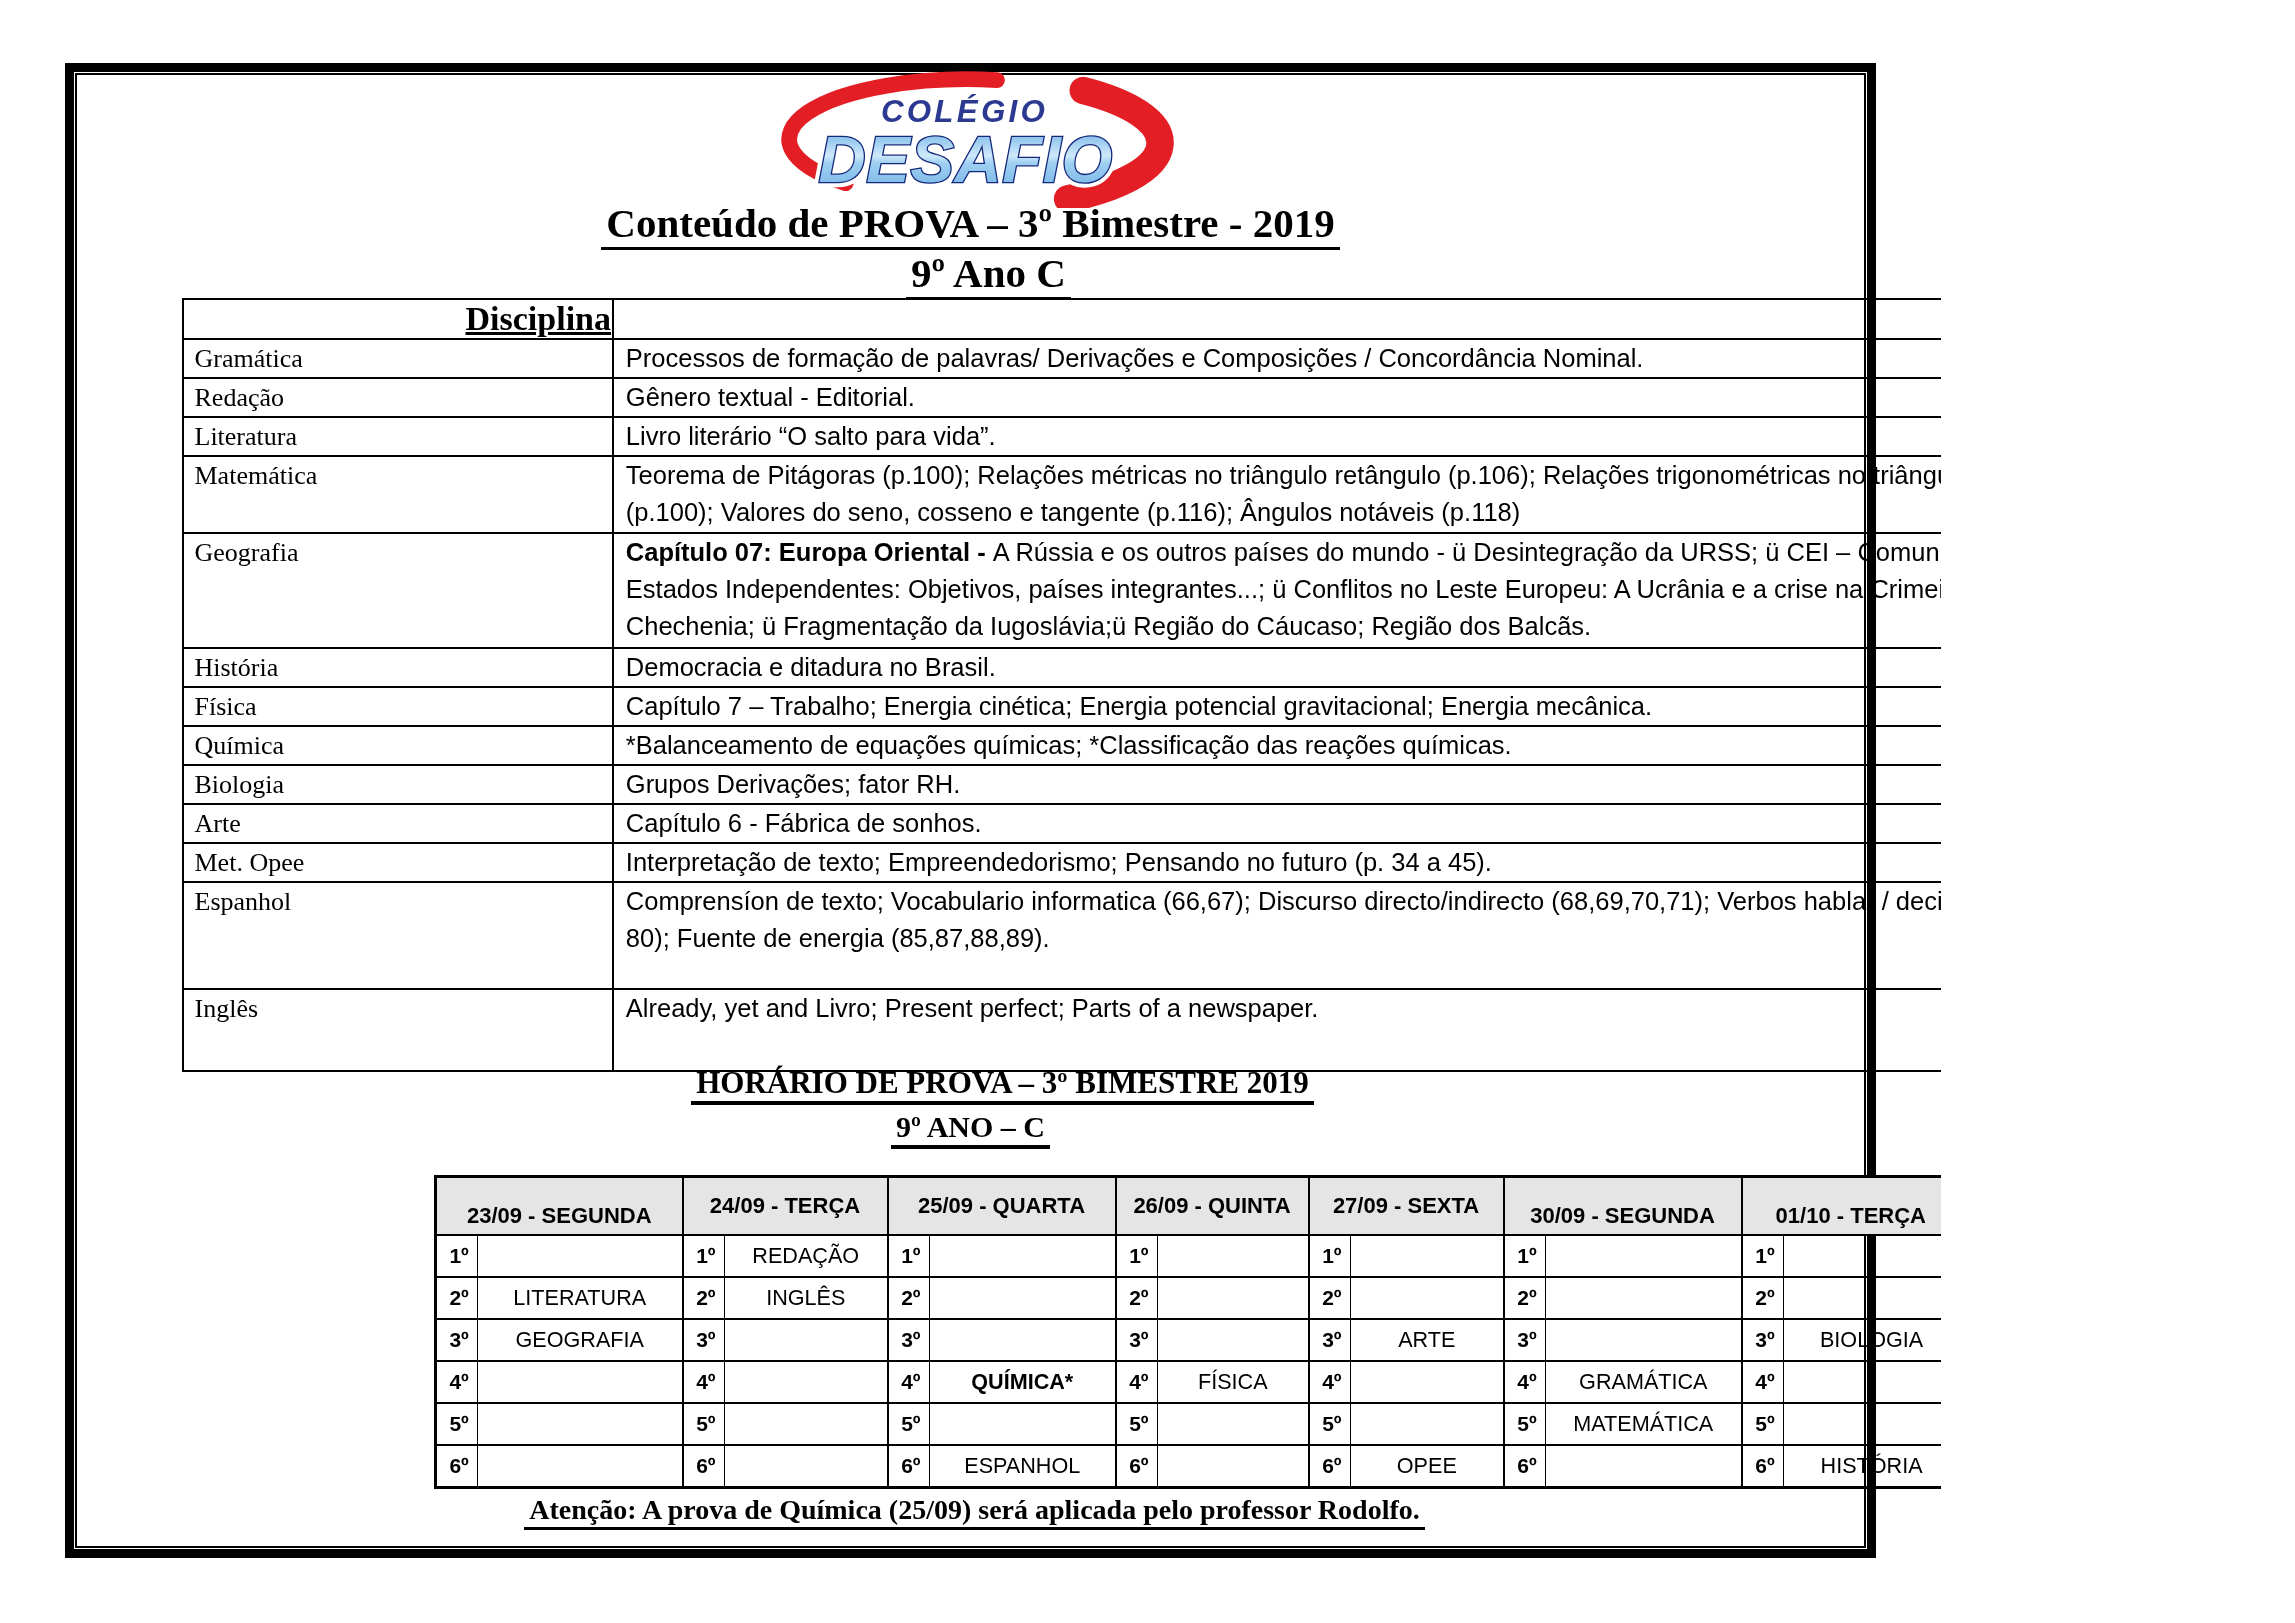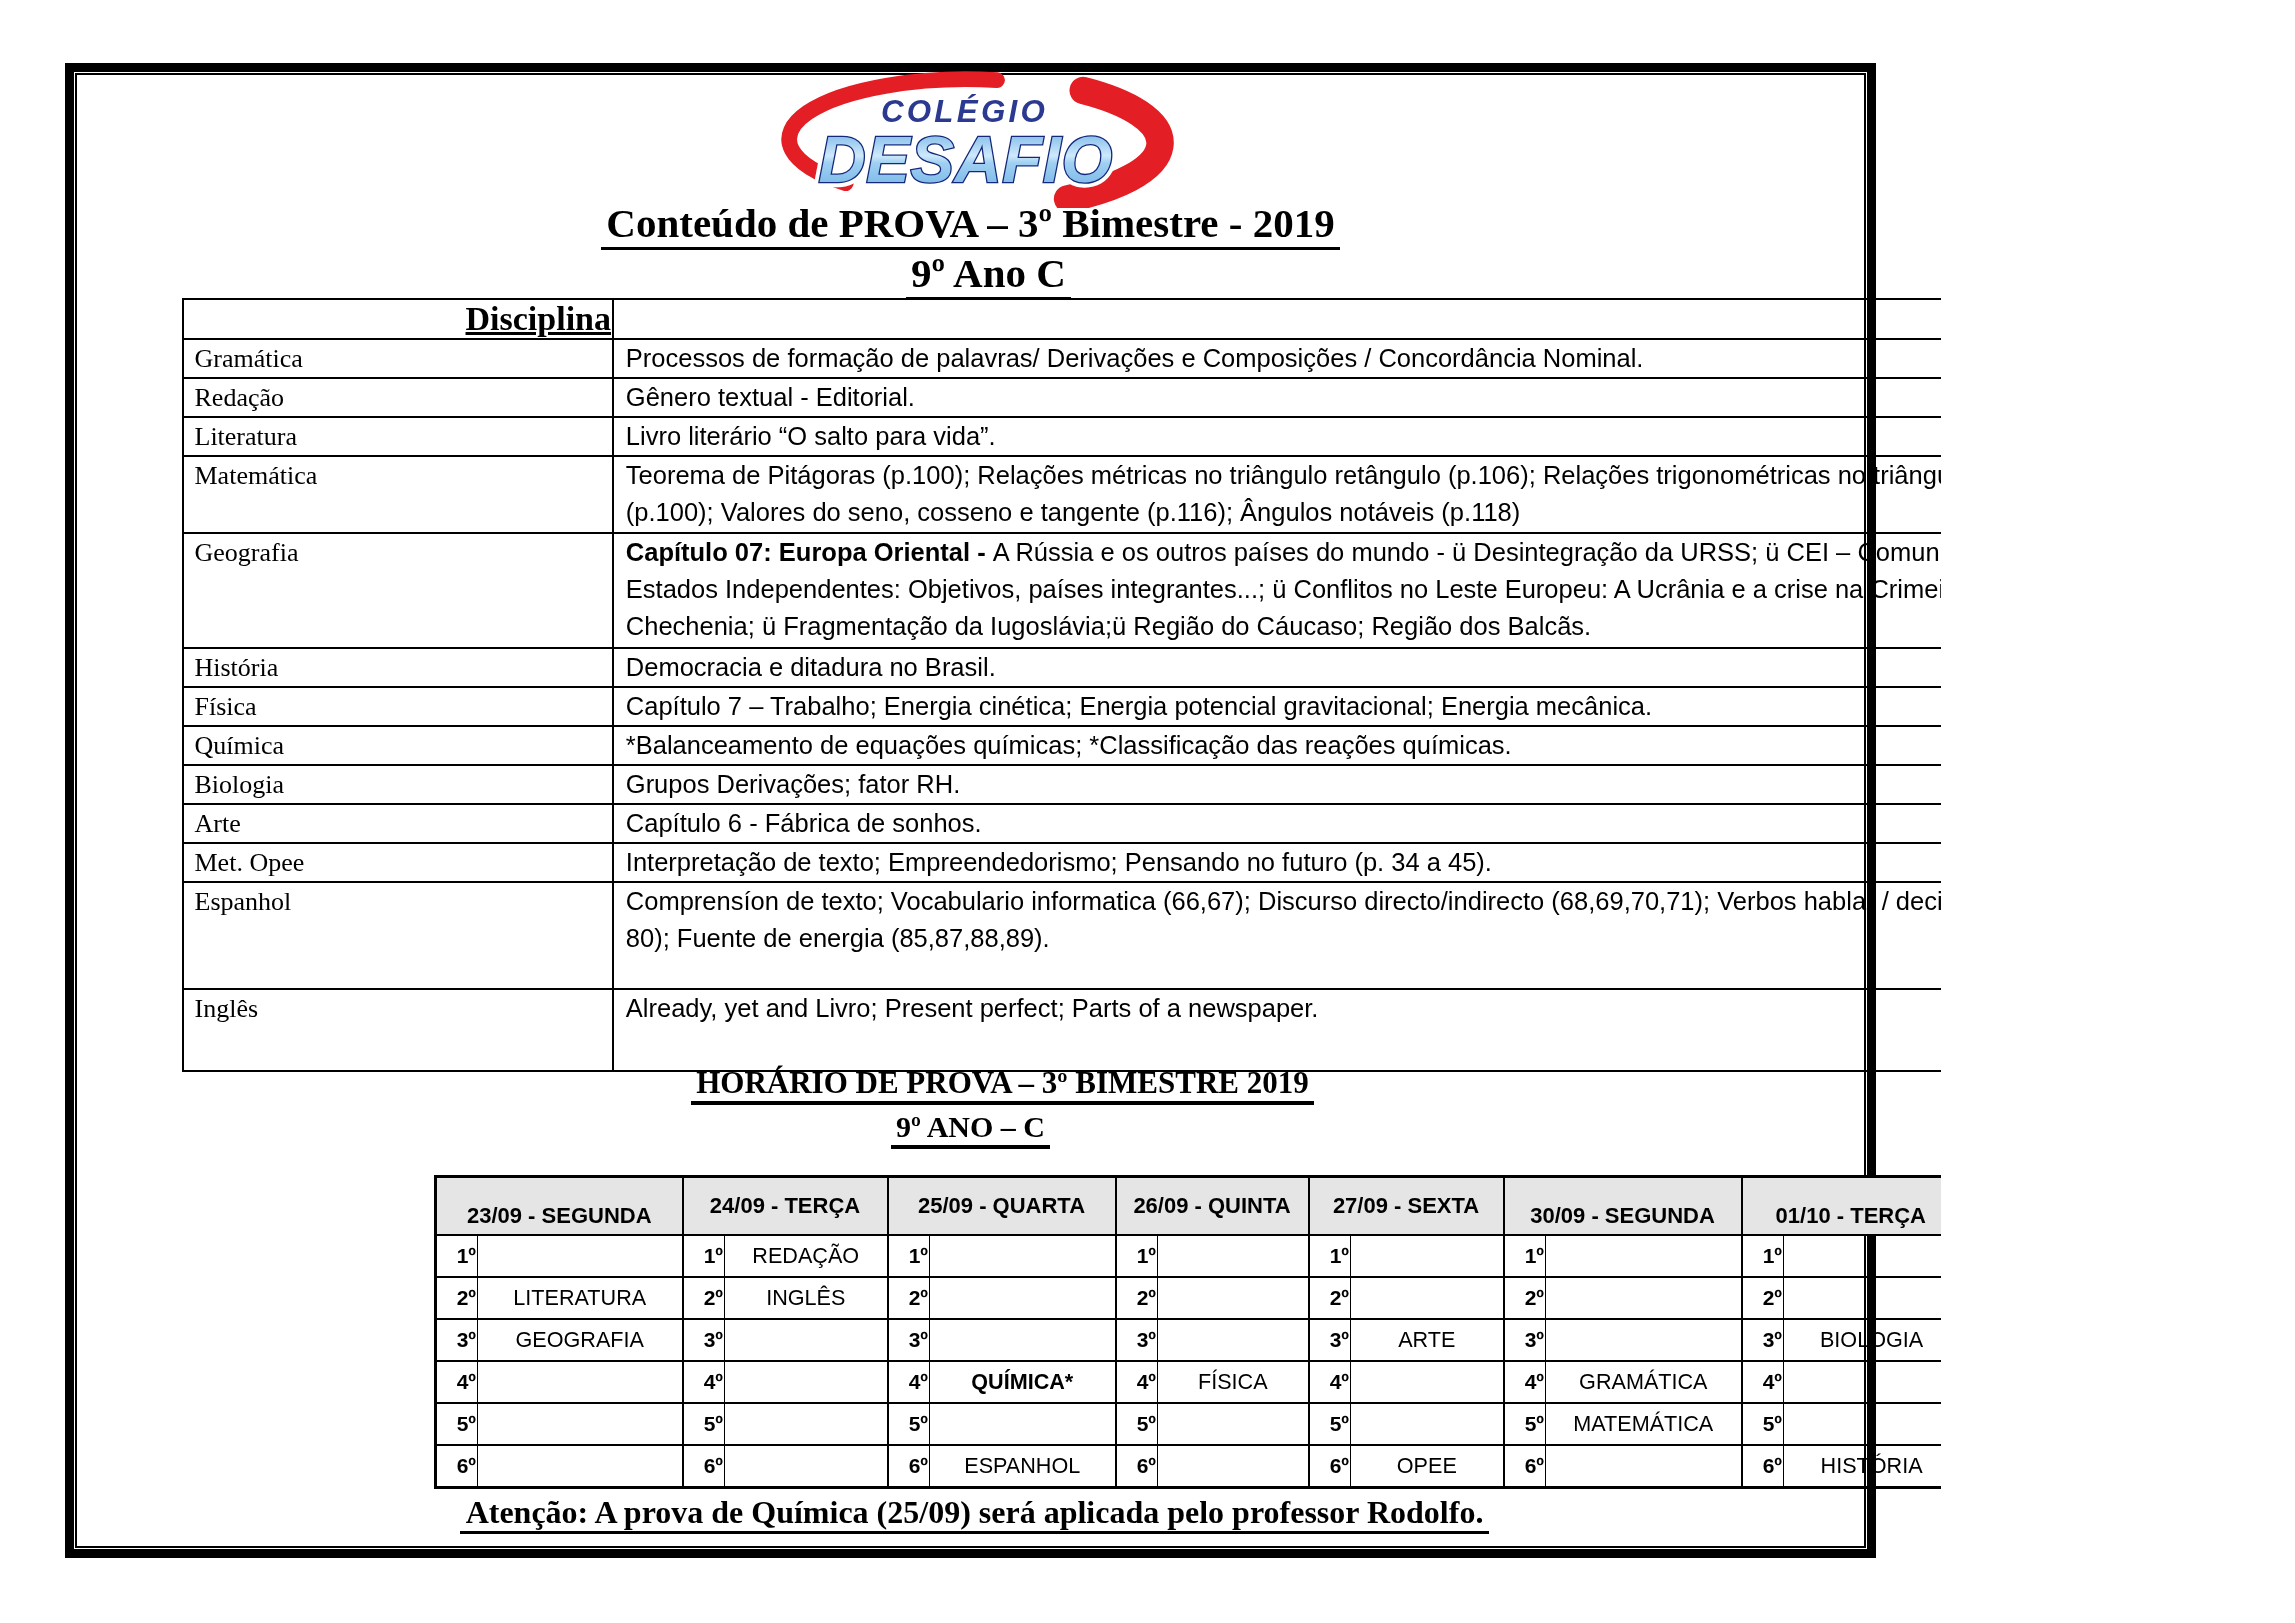--- a/index.html
+++ b/index.html
@@ -44,27 +44,27 @@
 
   
   .sched{position:absolute;left:434px;top:1175px;width:1525px;border-collapse:collapse;
          table-layout:fixed;border:3.9px solid #000;}
   .sched th{background:#e5e5e5;border:2px solid #000;border-bottom:2.6px solid #000;
             height:50px;font-size:22px;font-weight:bold;text-align:center;vertical-align:middle;}
   .sched th.vb{vertical-align:bottom;padding-bottom:5.2px;}
   .sched td{border-top:2.6px solid #000;border-bottom:2.6px solid #000;height:38px;
             vertical-align:middle;overflow:hidden;}
   .sched td.period{border-left:2.6px solid #000;border-right:1.3px solid #000;
-                   font-size:21px;font-weight:bold;text-align:right;padding-left:5.2px;margin-top:36px;}
+                   font-size:21px;font-weight:bold;text-align:center;padding-left:5.2px;margin-top:36px;}
   .sched td.subject{border-right:2.6px solid #000;font-size:21.6px;text-align:center;}
   .sched td.subject.bold{font-weight:bold;}
 
   
   .note{position:absolute;left:0;right:0;top:1494px;text-align:center;
-        font-family:"Liberation Serif",serif;font-weight:bold;font-size:32px;padding-left:8px;}
+        font-family:"Liberation Serif",serif;font-weight:bold;font-size:28px;padding-left:8px;}
   .note .u{border-bottom-width:3.9px;}
 </style>
 </head>
 <body>
 
 <div class="page">
   <div class="frame"></div>
 
   <div class="logo">
     <svg viewBox="0 0 640 210" width="419" height="137">

